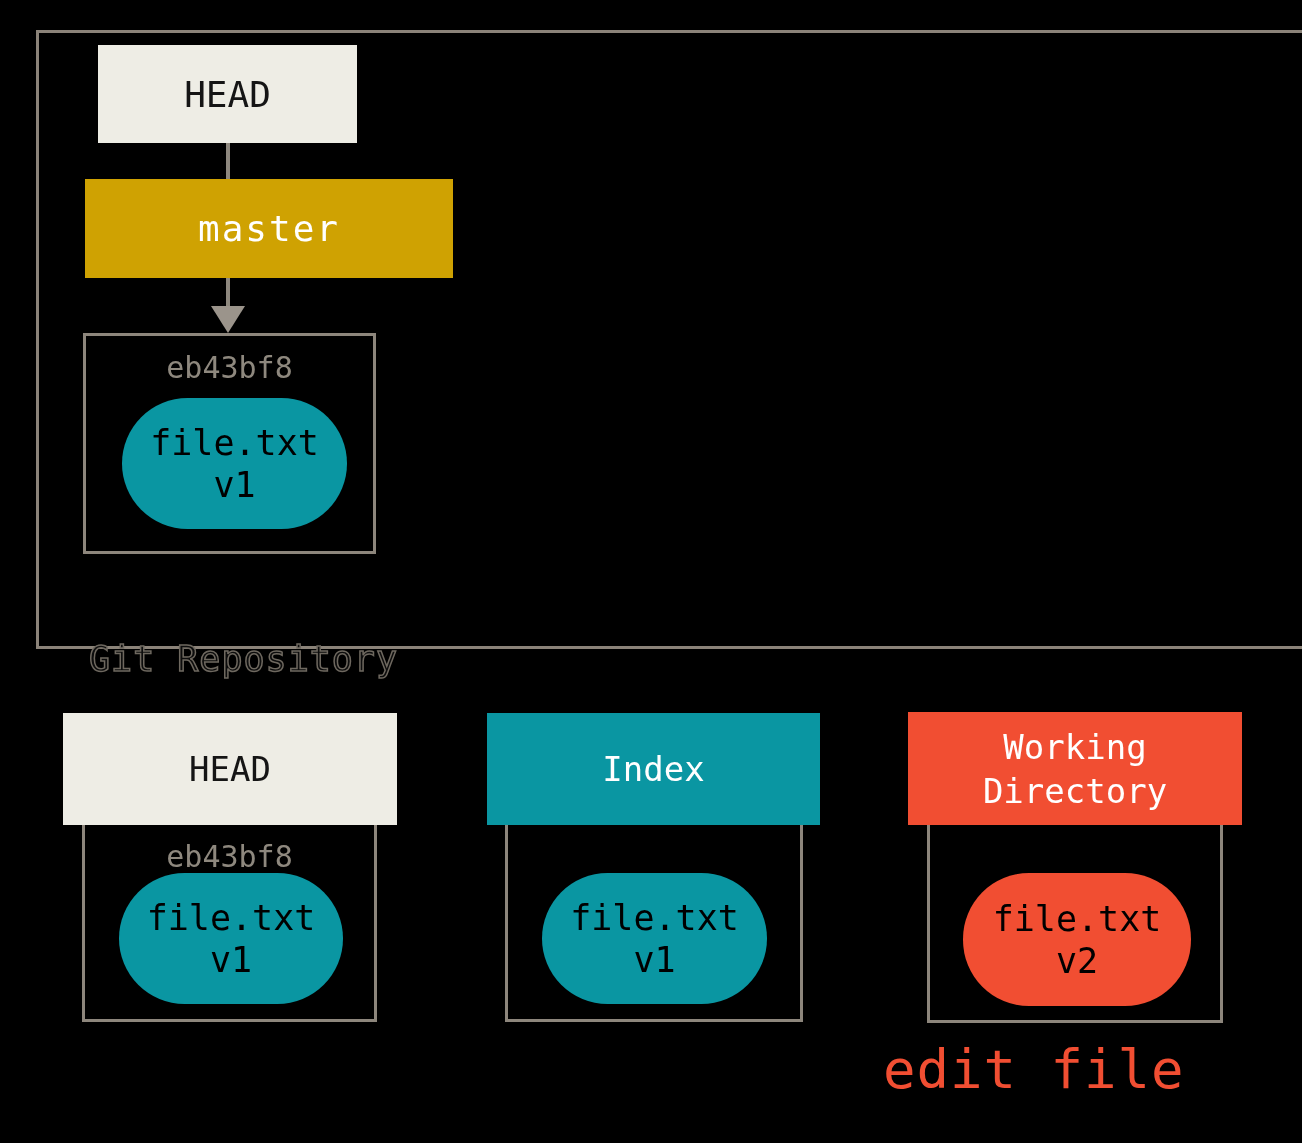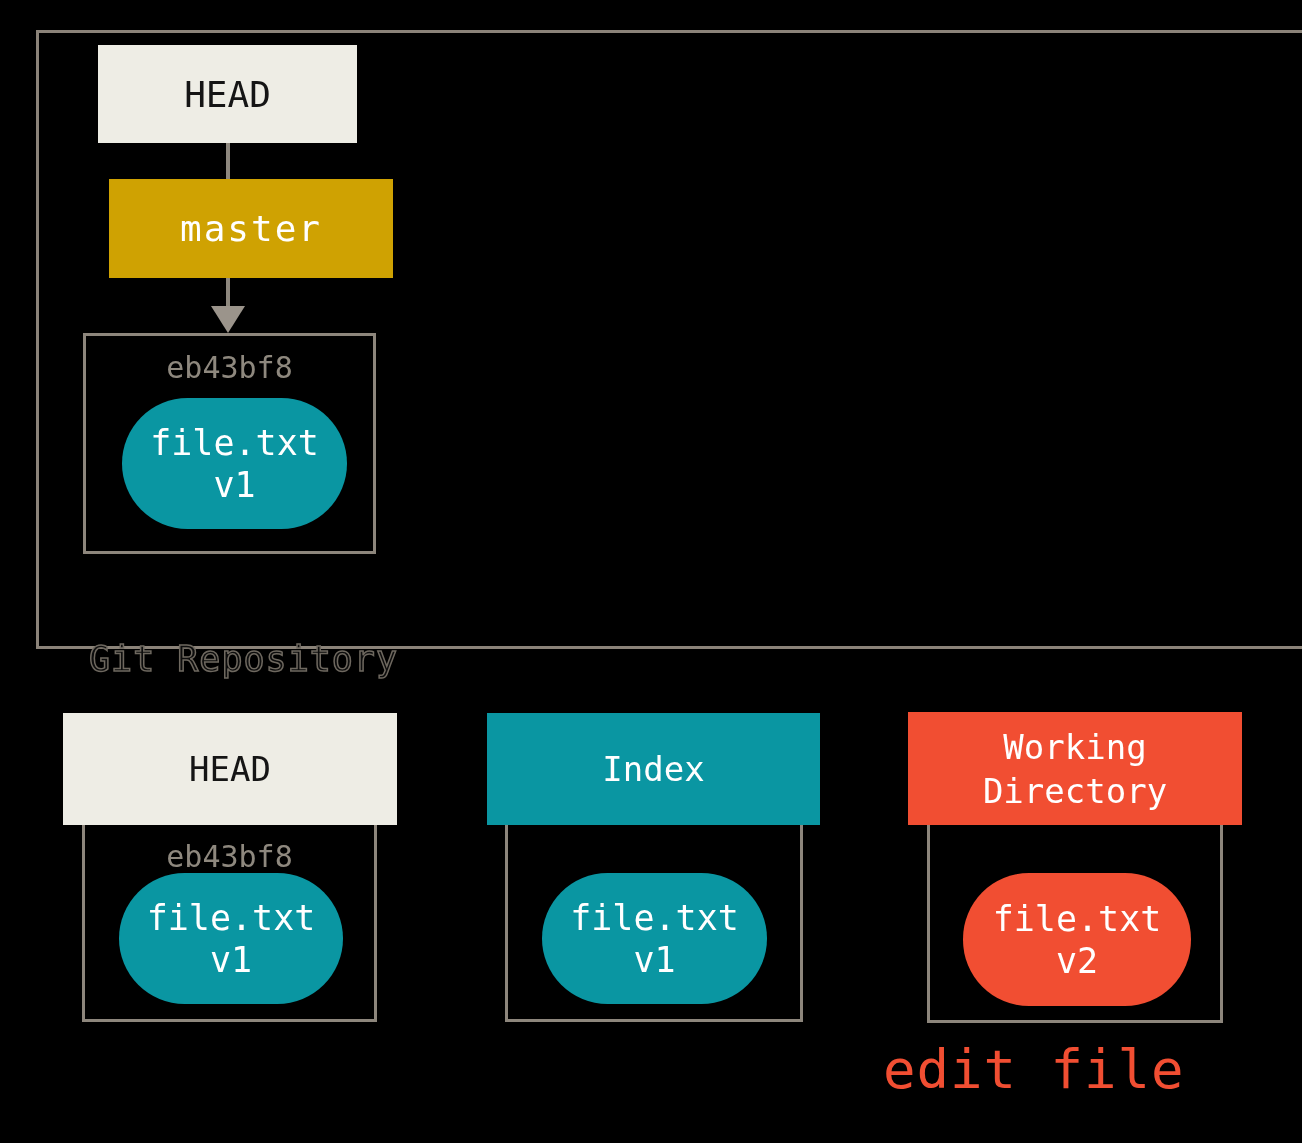--- a/index.html
+++ b/index.html
@@ -30,22 +30,22 @@
     width:259px;height:98px;
     background:#eeede5;
     display:flex;align-items:center;justify-content:center;
     font-size:36px;color:#151515;
   }
   .connector-head-master{
     position:absolute;left:226px;top:143px;
     width:4px;height:38px;background:#8e887e;
   }
   .master-box{
-    position:absolute;left:109px;top:179px;
-    width:284px;height:99px;
+    position:absolute;left:85px;top:179px;
+    width:368px;height:99px;
     background:#cfa202;
     display:flex;align-items:center;justify-content:center;
     font-size:36px;color:#ffffff;letter-spacing:2px;
   }
   .connector-master-commit{
     position:absolute;left:226px;top:278px;
     width:4px;height:30px;background:#8e887e;
   }
   .arrowhead-down{
     position:absolute;left:211px;top:306px;
@@ -63,21 +63,21 @@
   .hash-label{
     position:absolute;left:0;right:0;top:14px;
     text-align:center;
     font-size:30px;color:#8e887e;
   }
   .pill{
     position:absolute;
     border-radius:66px;
     display:flex;flex-direction:column;
     align-items:center;justify-content:center;
-    font-size:35px;line-height:42px;color:#ffffff;
+    font-size:35px;line-height:42px;color:#000000;
   }
   .pill.teal{background:#0a96a2;}
   .pill.orange{background:#f14e32;}
   .commit-box .pill{left:36px;top:62px;width:225px;height:131px;}
   
   .col-header{
     position:absolute;
     display:flex;align-items:center;justify-content:center;
     text-align:center;
     font-size:34px;line-height:44px;

